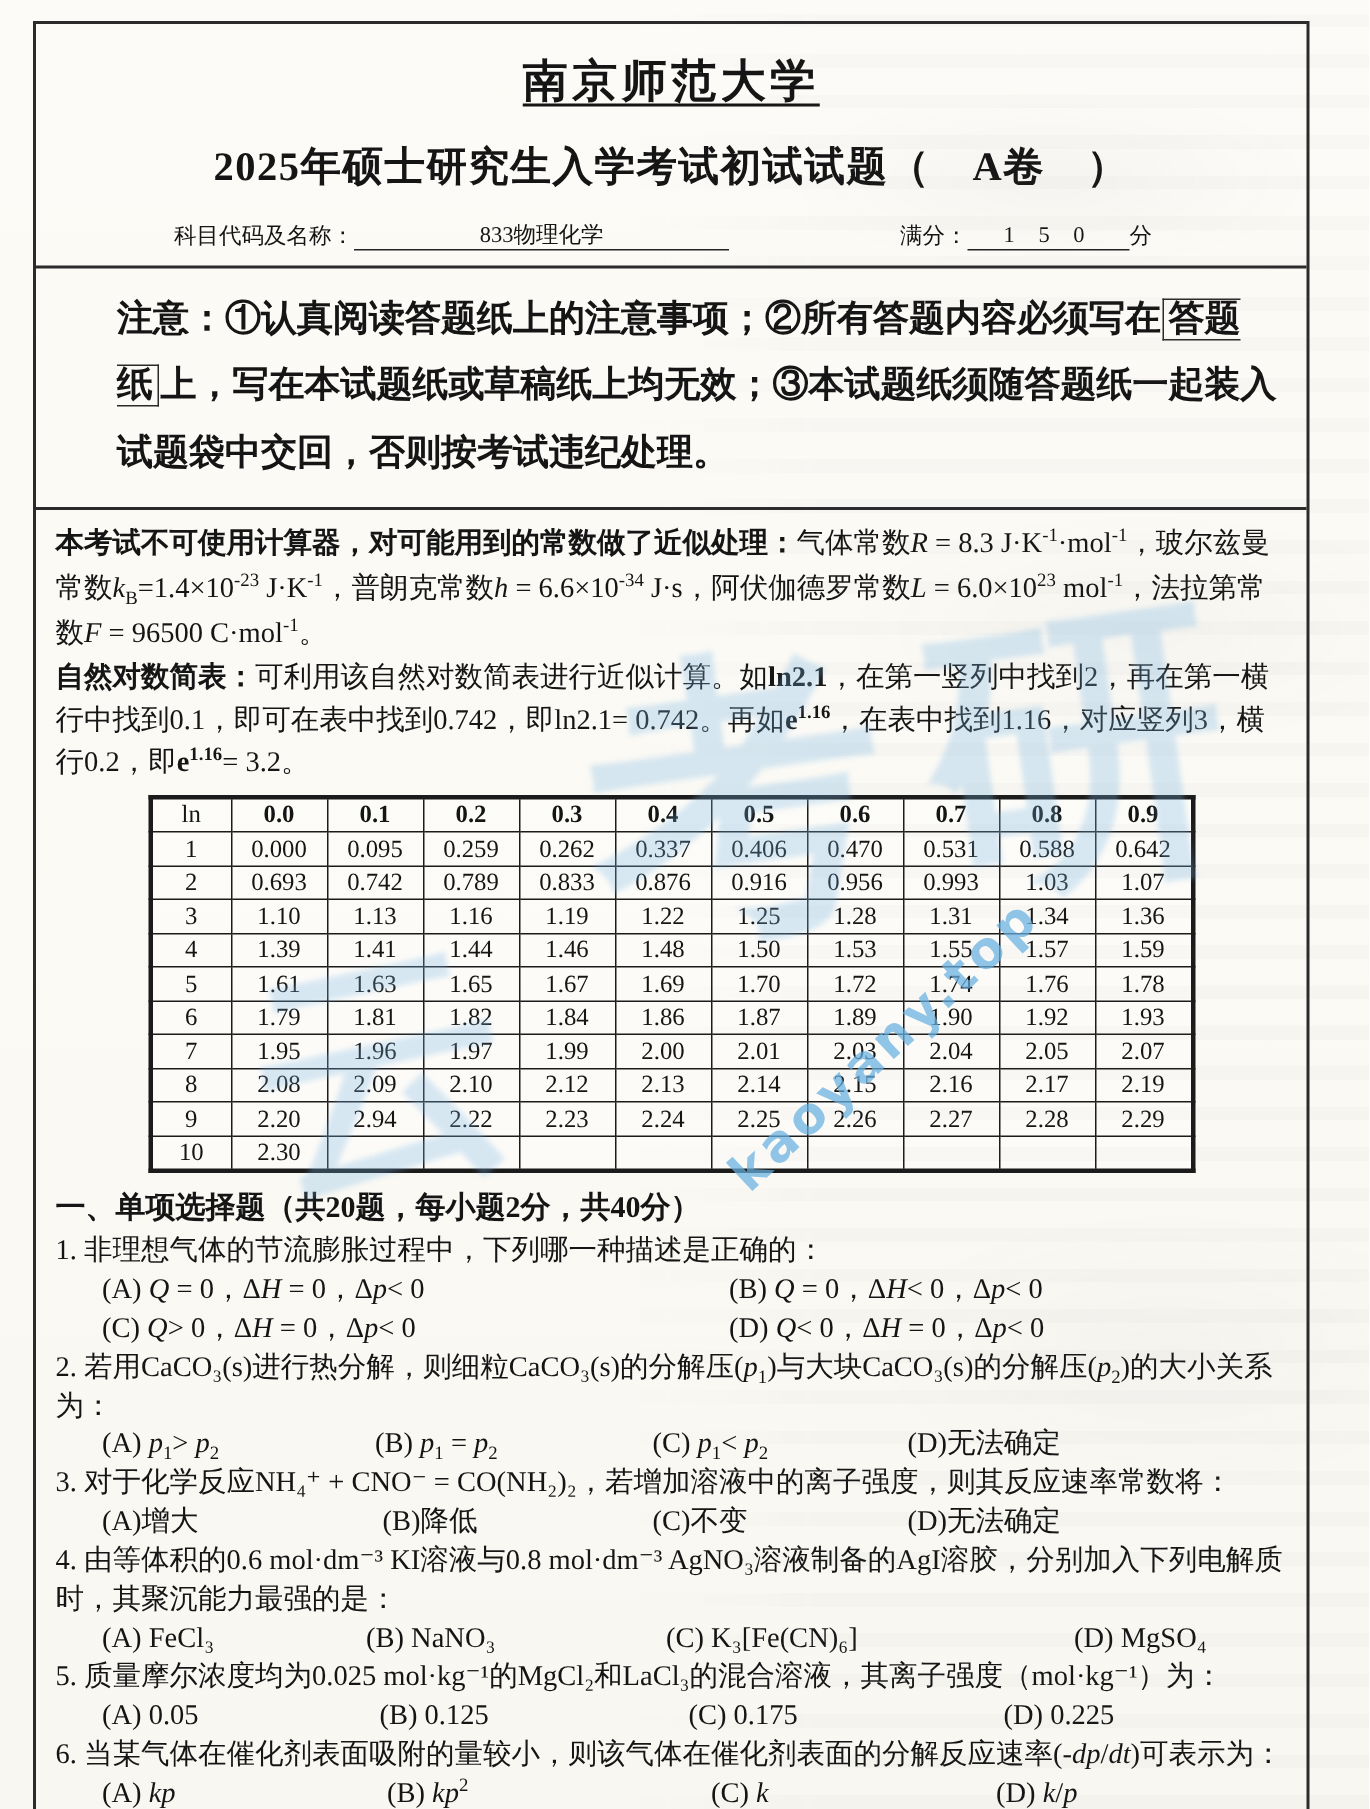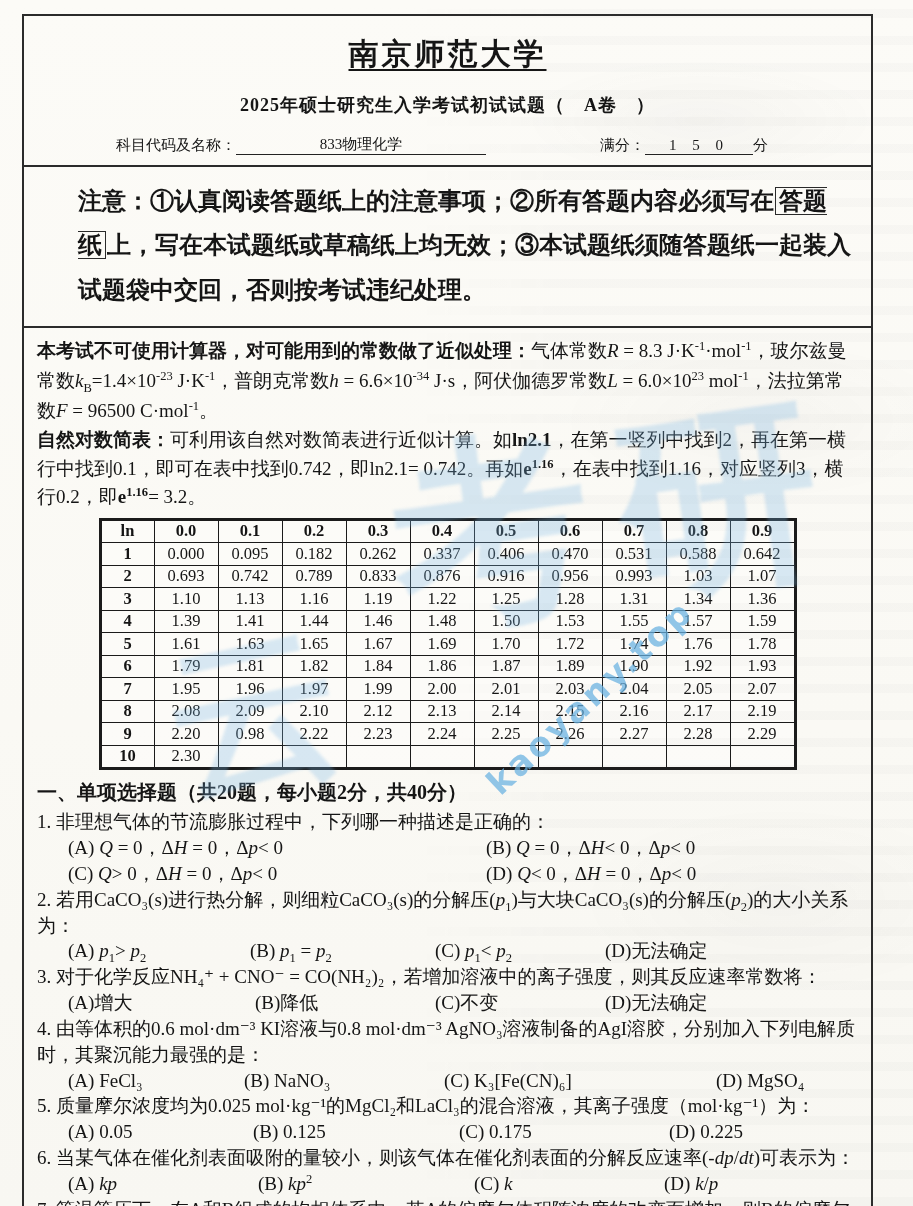--- a/index.html
+++ b/index.html
@@ -6,42 +6,42 @@
   .page{position:relative;width:913px;height:1206px;overflow:hidden;
         background:linear-gradient(180deg,#fcfbf7 0%,#faf9f4 60%,#f8f7f2 100%);
         font-family:"Liberation Serif","DejaVu Serif",serif;color:#151515;}
   .frame{position:absolute;left:22px;top:14px;width:851px;height:1400px;
          border:2.5px solid #2b2b2b;box-sizing:border-box;background:transparent;}
   
   .head-sec{padding:12px 28px 0 28px;border-bottom:2px solid #2b2b2b;}
   .uni-title{text-align:center;font-size:30px;font-weight:bold;letter-spacing:3px;
              text-decoration:underline;text-underline-offset:5px;text-decoration-thickness:2px;
              margin:6px 0 18px 0;}
-  .exam-title{text-align:center;font-size:18px;font-weight:bold;letter-spacing:1px;margin:0 0 18px 0;}
+  .exam-title{text-align:center;font-size:27px;font-weight:bold;letter-spacing:1px;margin:0 0 18px 0;}
   .subject-line{display:flex;align-items:flex-end;font-size:15px;padding:0 0 10px 64px;}
   .u-blank{display:inline-block;border-bottom:1.8px solid #222;text-align:center;}
   .subj-val{min-width:250px;}
   .score-wrap{margin-left:114px;display:flex;align-items:flex-end;}
   .score-val{min-width:108px;letter-spacing:6px;}
   
   .notice-sec{padding:12px 20px 14px 20px;border-bottom:2px solid #2b2b2b;
               font-size:24px;font-weight:bold;line-height:1.85;}
   .notice{padding-left:34px;}
   .boxed{border:1.6px solid #2a2a2a;padding:0 3px;margin:0 1px;}
   
   .body-sec{padding:8px 13px 0 13px;font-size:19px;}
   .para{line-height:1.58;margin:0;}
   .para.tight{line-height:1.5;}
   sup,sub{font-size:66%;line-height:0;}
   
   table.lntab{border-collapse:collapse;margin:6px auto 2px auto;border:3px solid #1b1b1b;
               font-size:16.5px;background:rgba(255,255,255,0.35);}
   table.lntab th,table.lntab td{border:1.6px solid #1b1b1b;text-align:center;
               height:21.5px;padding:0 2px;min-width:59px;}
-  table.lntab th:first-child,table.lntab td:first-child{min-width:48px;font-weight:bold;}
+  table.lntab th:first-child,table.lntab td:first-child{min-width:48px;font-weight:normal;}
   table.lntab thead th{font-weight:bold;}
   
   .sec-heading{font-weight:bold;font-size:20px;margin:9px 0 3px 0;}
   .question{margin:0;}
   .stem{line-height:1.36;}
   .opts{display:grid;padding-left:31px;line-height:1.36;}
   .opt-label{white-space:pre;}
   .opts-q1{grid-template-columns:418px 1fr;}
   .opts-q2{grid-template-columns:182px 185px 170px 1fr;}
   .opts-q3{grid-template-columns:187px 180px 170px 1fr;}
@@ -111,21 +111,21 @@
               <th>0.7</th>
               <th>0.8</th>
               <th>0.9</th>
             </tr>
           </thead>
         <tbody>
             <tr>
               <td>1</td>
               <td>0.000</td>
               <td>0.095</td>
-              <td>0.182</td>
+              <td>0.259</td>
               <td>0.262</td>
               <td>0.337</td>
               <td>0.406</td>
               <td>0.470</td>
               <td>0.531</td>
               <td>0.588</td>
               <td>0.642</td>
             </tr>
             <tr>
               <td>2</td>
@@ -214,21 +214,21 @@
               <td>2.13</td>
               <td>2.14</td>
               <td>2.15</td>
               <td>2.16</td>
               <td>2.17</td>
               <td>2.19</td>
             </tr>
             <tr>
               <td>9</td>
               <td>2.20</td>
-              <td>0.98</td>
+              <td>2.94</td>
               <td>2.22</td>
               <td>2.23</td>
               <td>2.24</td>
               <td>2.25</td>
               <td>2.26</td>
               <td>2.27</td>
               <td>2.28</td>
               <td>2.29</td>
             </tr>
             <tr>

